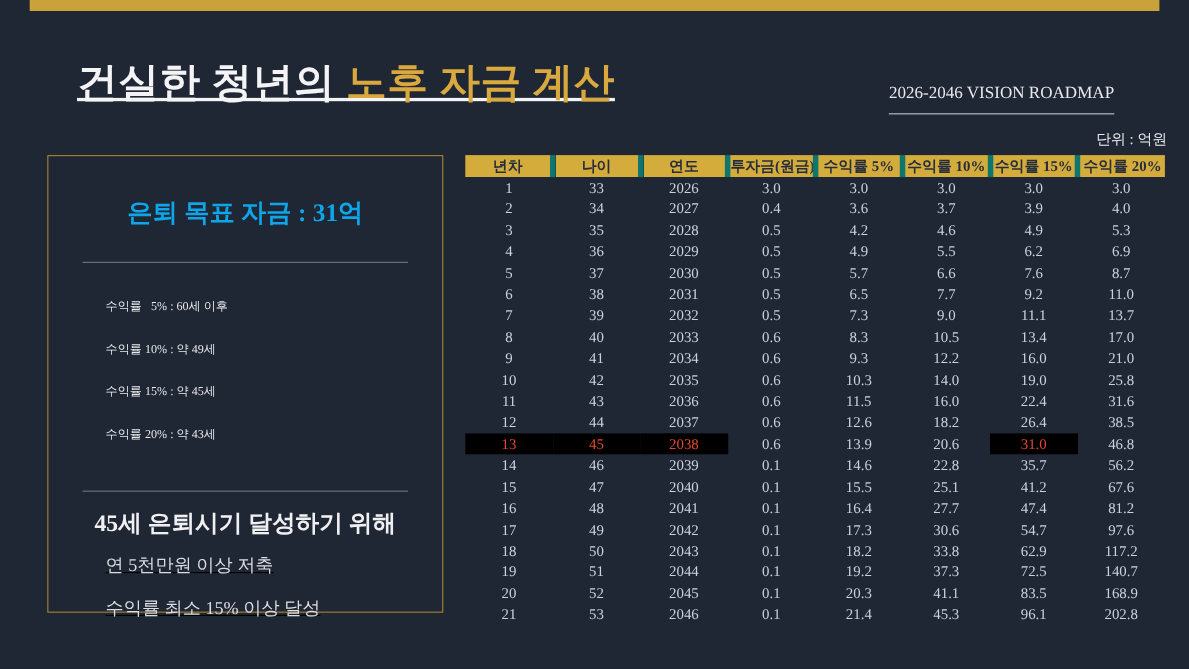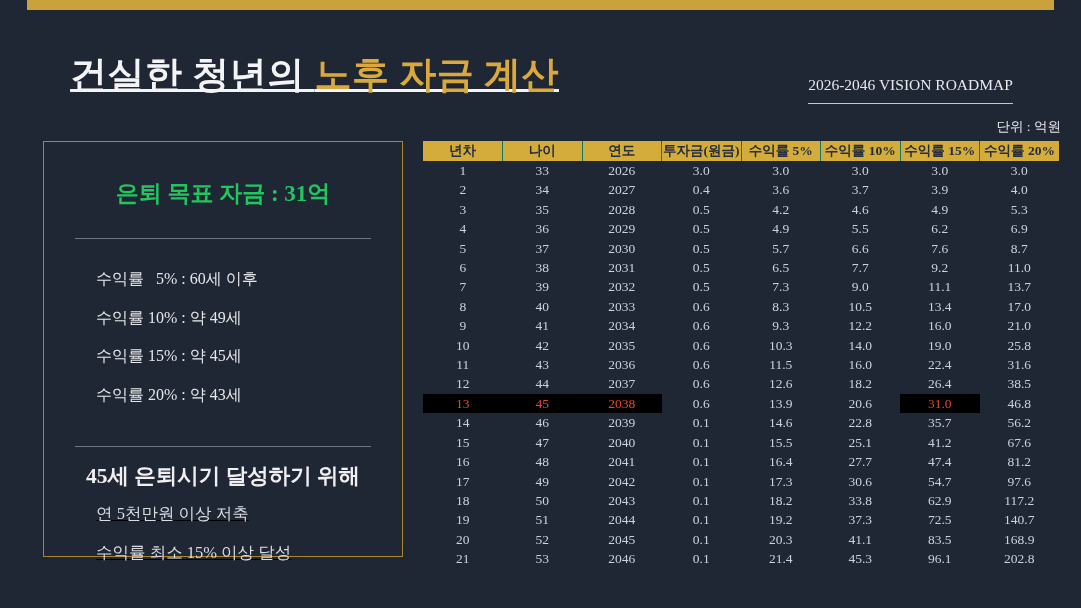--- a/index.html
+++ b/index.html
@@ -35,31 +35,31 @@
     position: absolute; right: 20px; top: 118px;
     color: #e9e9ec; font-size: 13.5px; white-space: nowrap;
   }
 
   .summary-panel {
     position: absolute; left: 43px; top: 141px; width: 360px; height: 416px;
     border: 1px solid #a9852e;
   }
   .goal-title {
     margin-top: 36px; text-align: center;
-    color: #22c55e; font-size: 23px; font-weight: bold;
+    color: #0ea5e9; font-size: 23px; font-weight: bold;
   }
   .panel-divider {
     width: 296px; height: 1px; background: #6d7686;
     margin: 0 auto;
   }
   .divider-1 { margin-top: 29px; }
   .divider-2 { margin-top: 32px; }
   .rate-lines { margin-top: 21px; }
   .rate-line {
-    color: #e6e7ea; font-size: 16px; padding-left: 52px;
+    color: #e6e7ea; font-size: 11px; padding-left: 52px;
     height: 38.5px; line-height: 38.5px; white-space: pre;
   }
   .panel-subtitle {
     margin-top: 14px; text-align: center;
     color: #f0f0f2; font-size: 21.5px; font-weight: bold;
     white-space: nowrap;
   }
   .action-line {
     color: #dcdde2; font-size: 16.5px; padding-left: 52px;
     height: 39px; line-height: 39px; white-space: nowrap;
@@ -67,21 +67,21 @@
   .action-lines { margin-top: 4px; text-decoration: underline; }
 
   .table-wrap { position: absolute; left: 423px; top: 141px; width: 636px; }
   table {
     width: 100%; border-collapse: collapse; table-layout: fixed;
   }
   th {
     background: #d4ac3c; color: #262d3c;
     font-size: 13.5px; font-weight: bold;
     height: 20px; text-align: center; white-space: nowrap;
-    border-left: 1px solid #0f766e; overflow: hidden;
+    border-left: 5px solid #0f766e; overflow: hidden;
   }
   th:first-child { border-left: none; }
   td {
     color: #ccd2dc; font-size: 13.5px; text-align: center;
     height: 19.4px; line-height: 19.4px; white-space: nowrap;
   }
   td.hl { background: #000000; color: #e5472f; }
 </style>
 </head>
 <body>

